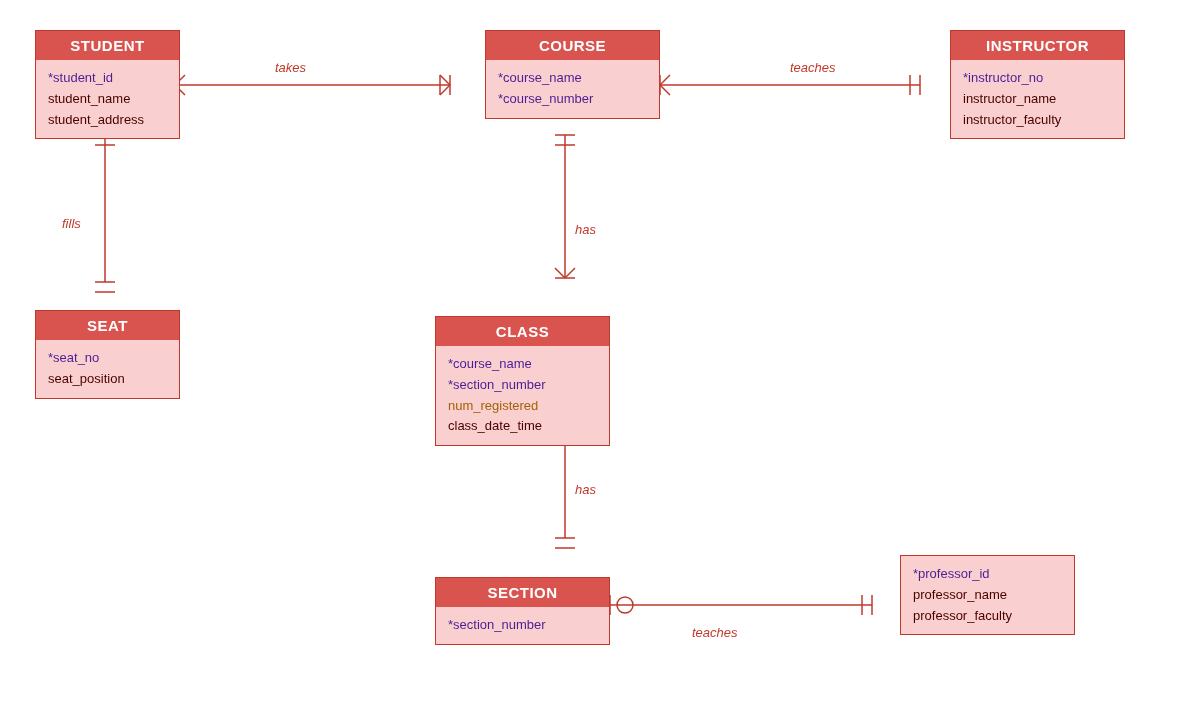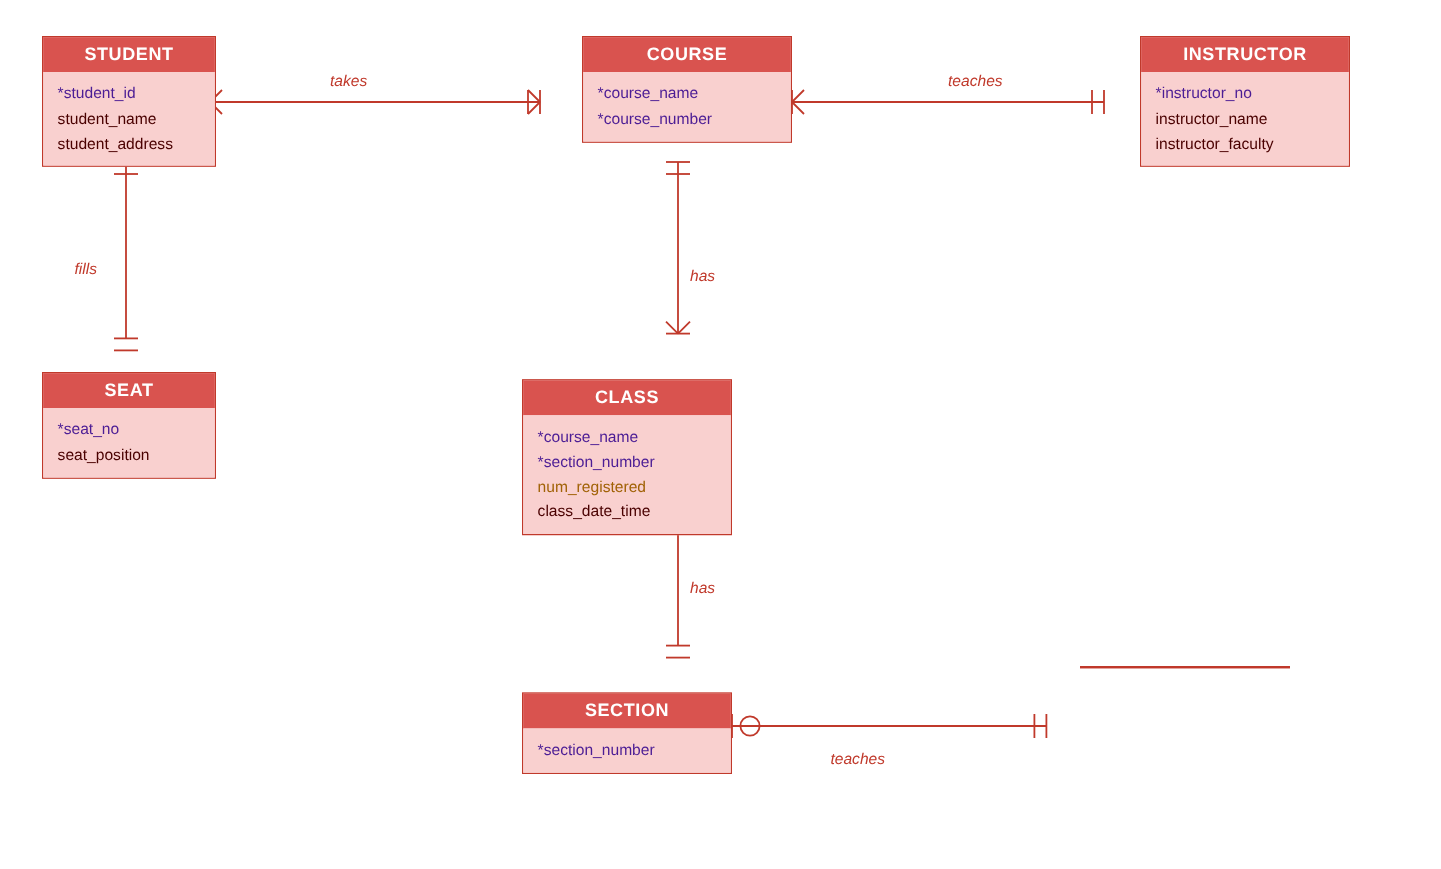--- a/index.html
+++ b/index.html
@@ -167,20 +167,25 @@
   </div>
 
   <div class="entity" style="left:435px;top:577px;min-width:175px;">
     <div class="entity-header">SECTION</div>
     <div class="entity-body">
       <div class="pk">*section_number</div>
     </div>
   </div>
 
   <div class="entity" style="left:900px;top:555px;min-width:175px;">
+    <div class="entity-body">
+      <div class="pk">*professor_id</div>
+      <div>professor_name</div>
+      <div>professor_faculty</div>
+    </div>
   </div>
 
   <div class="rel-label" style="left:275px;top:60px;">takes</div>
   <div class="rel-label" style="left:790px;top:60px;">teaches</div>
   <div class="rel-label" style="left:62px;top:216px;">fills</div>
   <div class="rel-label" style="left:575px;top:222px;">has</div>
   <div class="rel-label" style="left:575px;top:482px;">has</div>
   <div class="rel-label" style="left:692px;top:625px;">teaches</div>
 </div>
 

